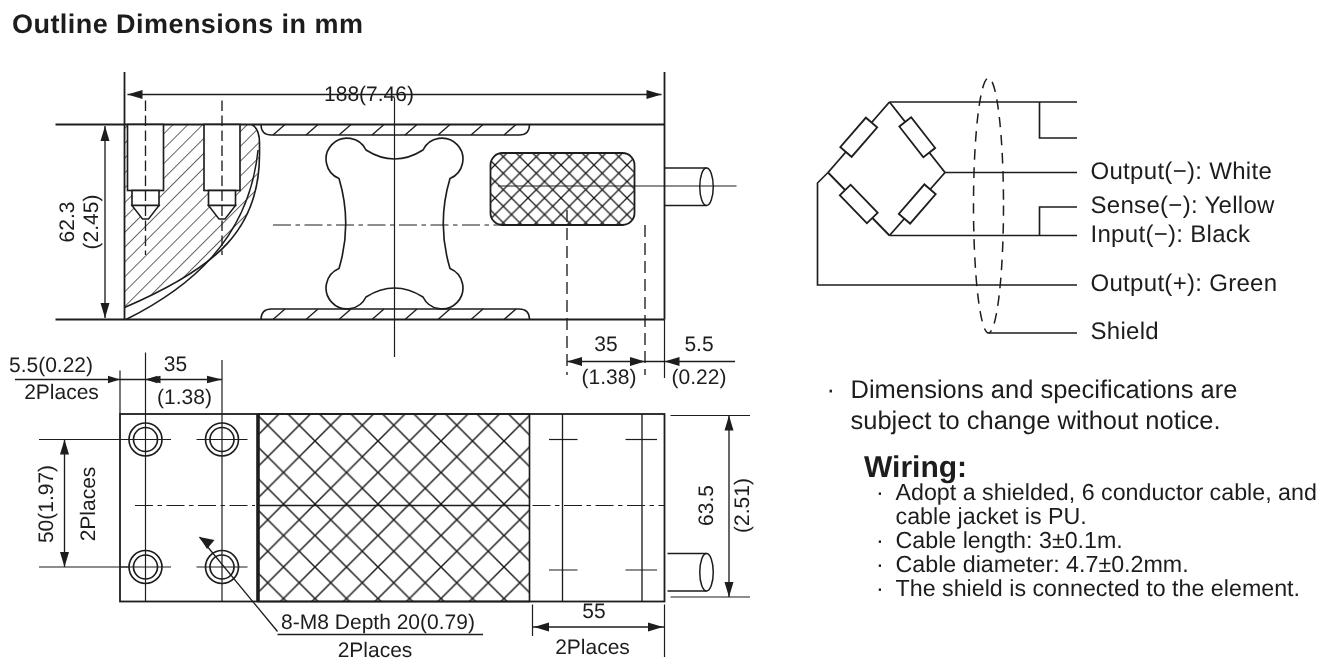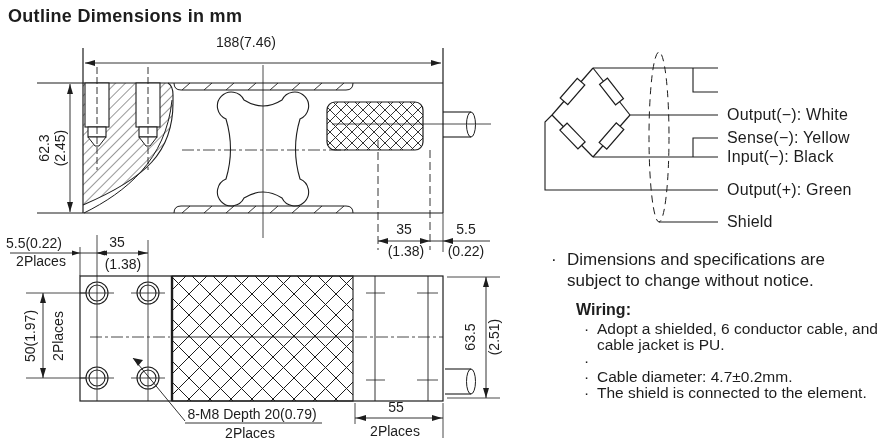--- a/index.html
+++ b/index.html
@@ -16,21 +16,21 @@
   svg { position:absolute; }
   .ctr { position:absolute; transform:translate(-50%,-50%); white-space:nowrap;
          font-size:14px; line-height:14px; }
   .rot { position:absolute; transform:translate(-50%,-50%) rotate(-90deg);
          white-space:nowrap; font-size:14px; line-height:14px; }
   .wlabel { position:absolute; left:727px; transform:translateY(-50%);
             font-size:16px; white-space:nowrap; letter-spacing:0.2px; }
   .note { position:absolute; display:flex; }
   .note .b { width:16px; flex:0 0 16px; }
   #disclaimer { left:551px; top:249px; width:322px; font-size:17px; line-height:21px; }
-  #wiring-title { position:absolute; left:576px; top:301px; font-size:16px; font-weight:bold; }
+  #wiring-title { position:absolute; left:576px; top:301px; font-size:20px; font-weight:bold; }
   #wiring-list { position:absolute; left:584px; top:321px; width:302px; }
   #wiring-list .note { position:static; font-size:15.5px; line-height:16px; }
   #wiring-list .b { width:13px; flex:0 0 13px; }
 </style>
 </head>
 <body>
 
 <div id="stage">
 
   <div class="title">Outline Dimensions in mm</div>
@@ -195,21 +195,21 @@
         <polygon points="356,418 366,415 366,421" fill="#1d1d1d" stroke="none"></polygon>
         <polygon points="442,418 432,415 432,421" fill="#1d1d1d" stroke="none"></polygon>
 
         <line x1="133" y1="358" x2="185" y2="421"></line>
         <line x1="185" y1="423" x2="322" y2="423"></line>
         <polygon points="133,358 143,360 138,366" fill="#1d1d1d" stroke="none"></polygon>
       </g>
     </g>
   </svg>
 
-  <span class="ctr" style="left:246px; top:42px;">188(7.46)</span>
+  <span class="ctr" style="left:246px; top:62px;">188(7.46)</span>
   <span class="rot" style="left:44px;  top:148px;">62.3</span>
   <span class="rot" style="left:60px;  top:148px;">(2.45)</span>
   <span class="ctr" style="left:404px; top:229px;">35</span>
   <span class="ctr" style="left:406px; top:251px;">(1.38)</span>
   <span class="ctr" style="left:466px; top:229px;">5.5</span>
   <span class="ctr" style="left:466px; top:251px;">(0.22)</span>
 
   <span class="ctr" style="left:34px;  top:243px;">5.5(0.22)</span>
   <span class="ctr" style="left:41px;  top:261px;">2Places</span>
   <span class="ctr" style="left:117px; top:242px;">35</span>
@@ -265,20 +265,21 @@
 
   <div id="wiring-title">Wiring:</div>
 
   <div id="wiring-list">
     <div class="note">
       <span class="b">·</span>
       <div>Adopt a shielded, 6 conductor cable, and  cable jacket is PU.</div>
     </div>
     <div class="note">
       <span class="b">·</span>
+      <div>Cable length: 3±0.1m.</div>
     </div>
     <div class="note">
       <span class="b">·</span>
       <div>Cable diameter: 4.7±0.2mm.</div>
     </div>
     <div class="note">
       <span class="b">·</span>
       <div>The shield is connected to the element.</div>
     </div>
   </div>

